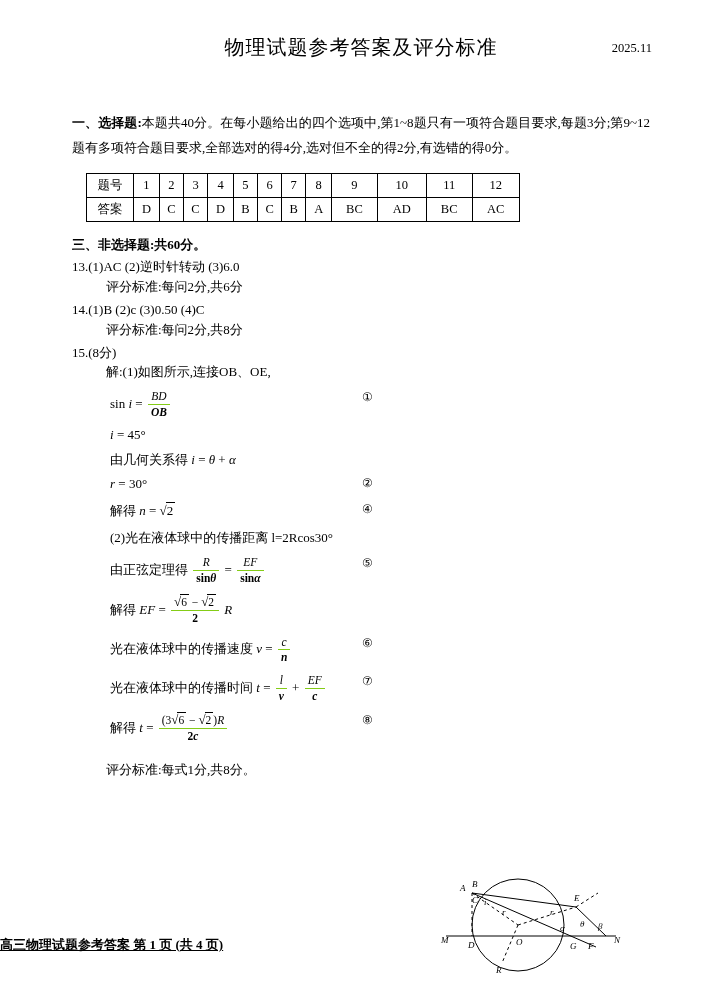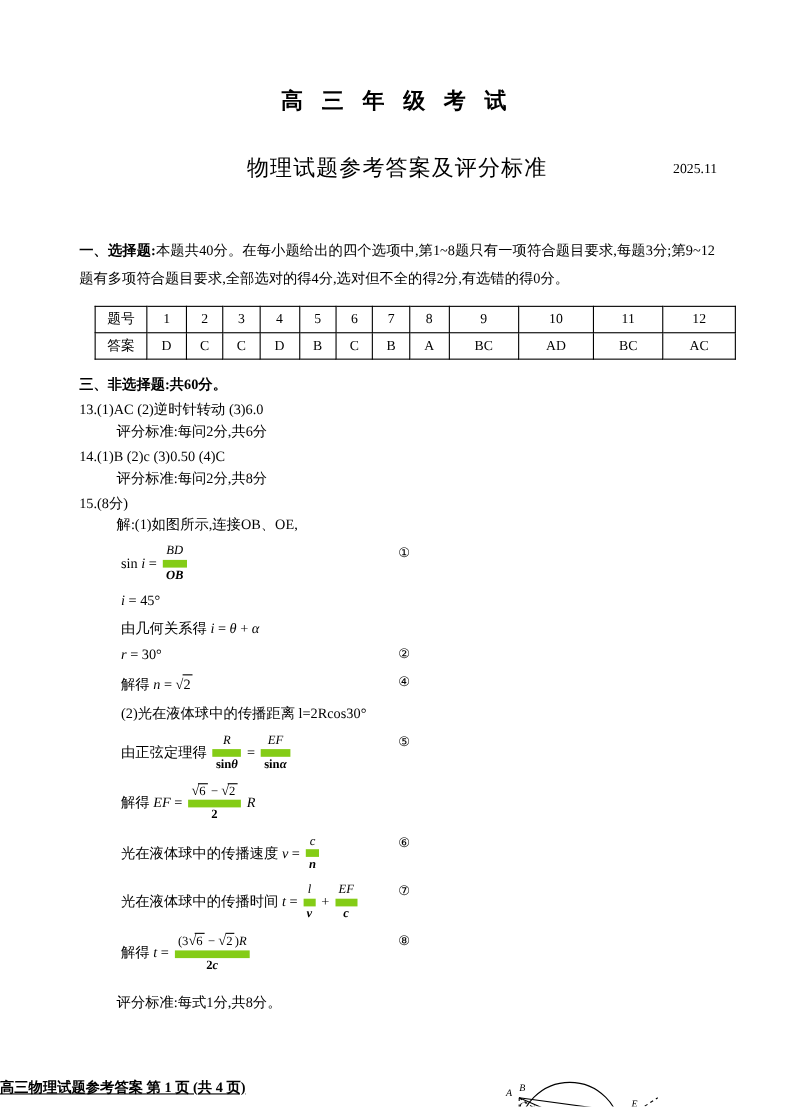--- a/index.html
+++ b/index.html
@@ -54,21 +54,21 @@
     margin-top: 44px;
     line-height: 1.95;
     text-align: justify;
   }
   .section-head .normal {
     font-weight: normal;
   }
   table.answers {
     border-collapse: collapse;
     margin: 12px 0 0 14px;
-    width: 583px;
+    width: 434px;
     font-size: 12.5px;
     border-radius: 14px;
   }
   table.answers td {
     border: 1px solid #000;
     text-align: center;
     height: 23px;
     padding: 0;
     font-family: "Liberation Serif", serif;
   }
@@ -123,21 +123,21 @@
     text-align: center;
     font-size: 11.5px;
     line-height: 1.25;
     margin: 0 2px;
     position: relative;
     top: -1px;
   }
   .frac .num {
     display: block;
     padding: 0 3px;
-    border-bottom: 7px solid #84cc16;
+    border-bottom: 1px solid #84cc16;
   }
   .frac .den {
     display: block;
     padding: 0 3px;
     font-weight: bold;
   }
   .sqrt {
     display: inline-block;
     border-top: 1px solid #000;
     padding: 0 2px 0 1px;
@@ -167,21 +167,20 @@
     padding-left: 34px;
     font-size: 13px;
     margin-top: 16px;
   }
 </style>
 </head>
 <body>
 
 <div class="page">
 
-  <div class="title-main">高 三 年 级 考 试</div>
 
   <div class="title-row">
     <div class="title-sub">物理试题参考答案及评分标准</div>
     <div class="title-date">2025.11</div>
   </div>
 
   <div class="section-head">
     <span>一、选择题:</span><span class="normal">本题共40分。在每小题给出的四个选项中,第1~8题只有一项符合题目要求,每题3分;第9~12题有多项符合题目要求,全部选对的得4分,选对但不全的得2分,有选错的得0分。</span>
   </div>
 

